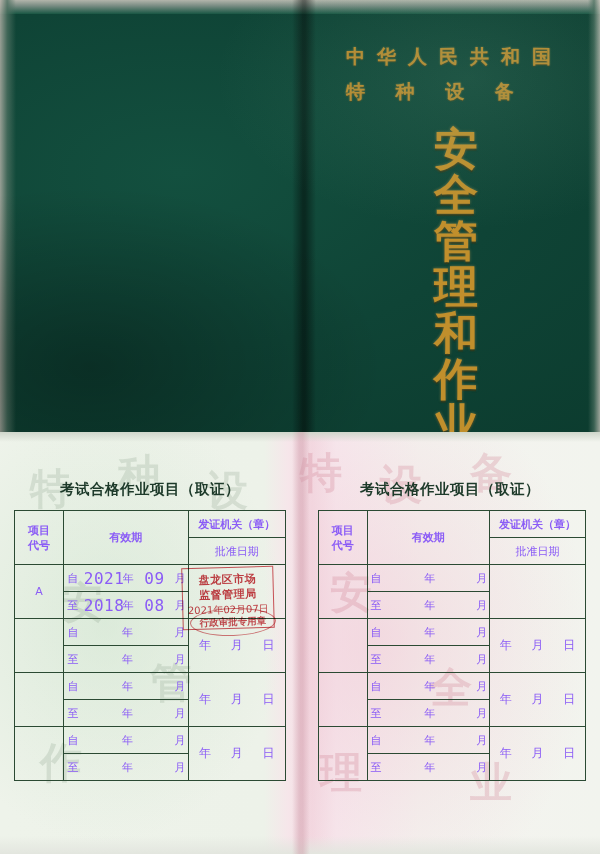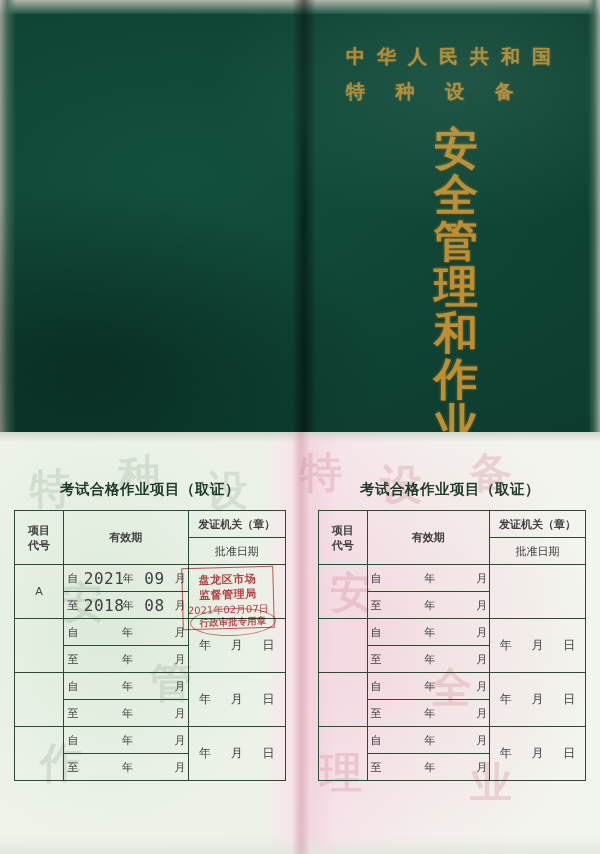--- a/index.html
+++ b/index.html
@@ -160,21 +160,21 @@
     font-weight: bold;
     color: #1d3a2a;
     letter-spacing: .5px;
   }
 
   table.cert {
     position: absolute;
     top: 78px;
     border-collapse: collapse;
     table-layout: fixed;
-    color: #404040;
+    color: #8b5cf6;
   }
   .half.left table.cert { left: 14px; width: 272px; }
   .half.right table.cert { left: 18px; width: 268px; }
 
   table.cert td {
     border: 1px solid #2b4a33;
     font-size: 11px;
     text-align: center;
     vertical-align: middle;
     padding: 0;

